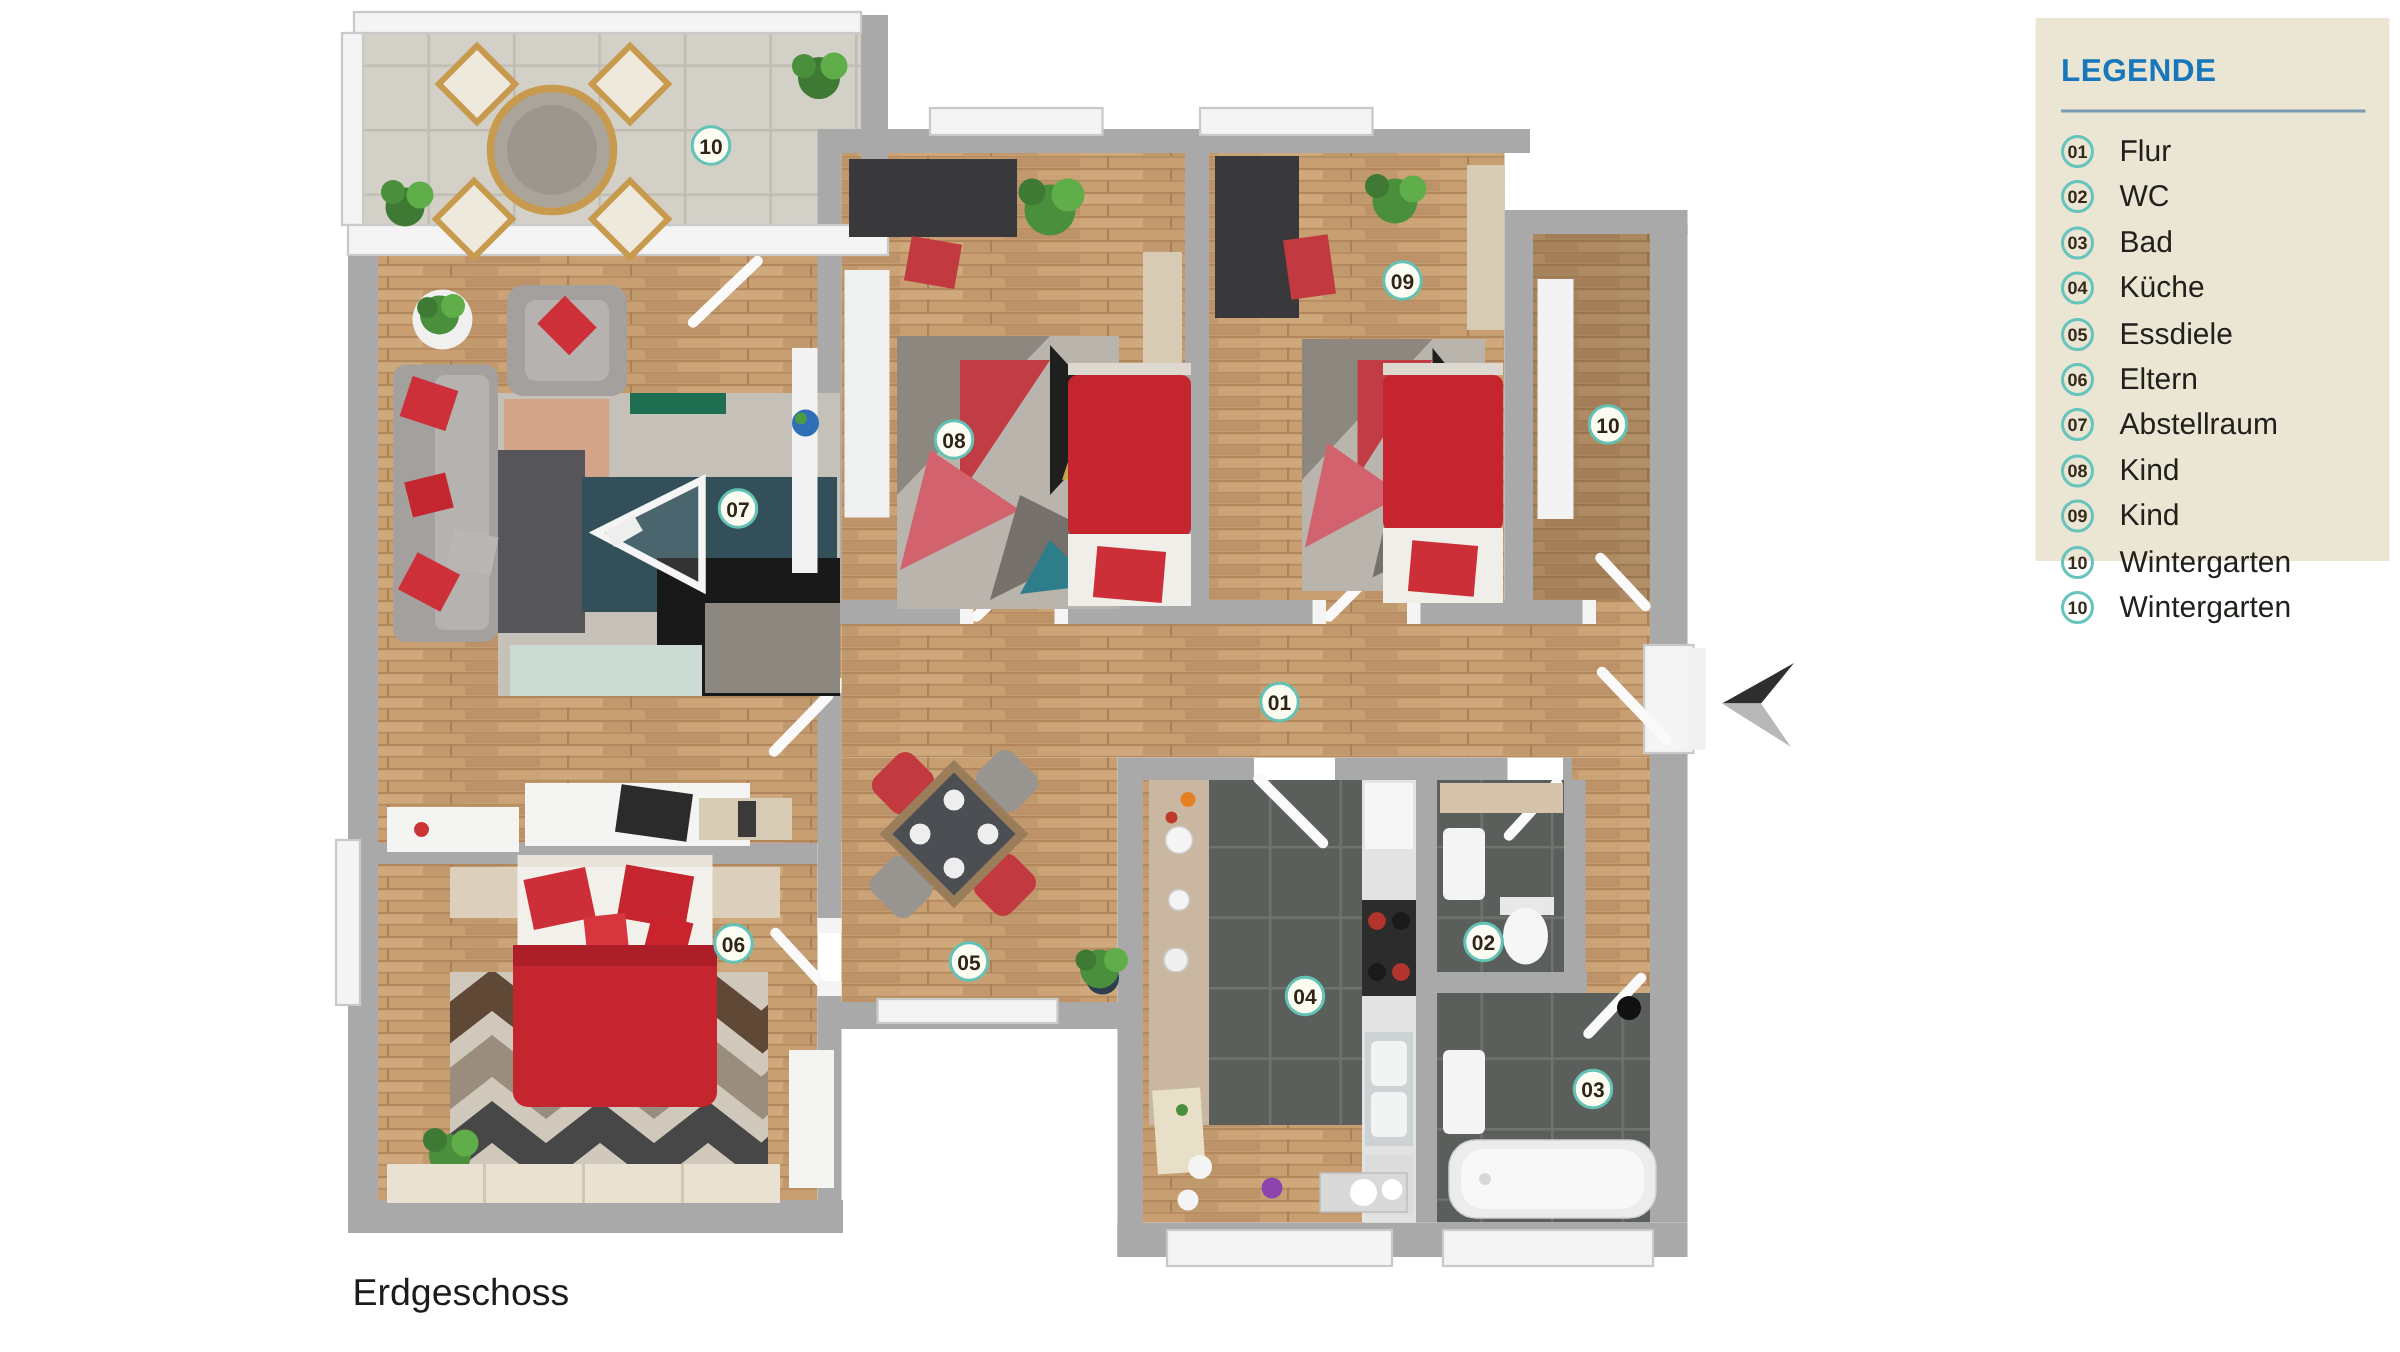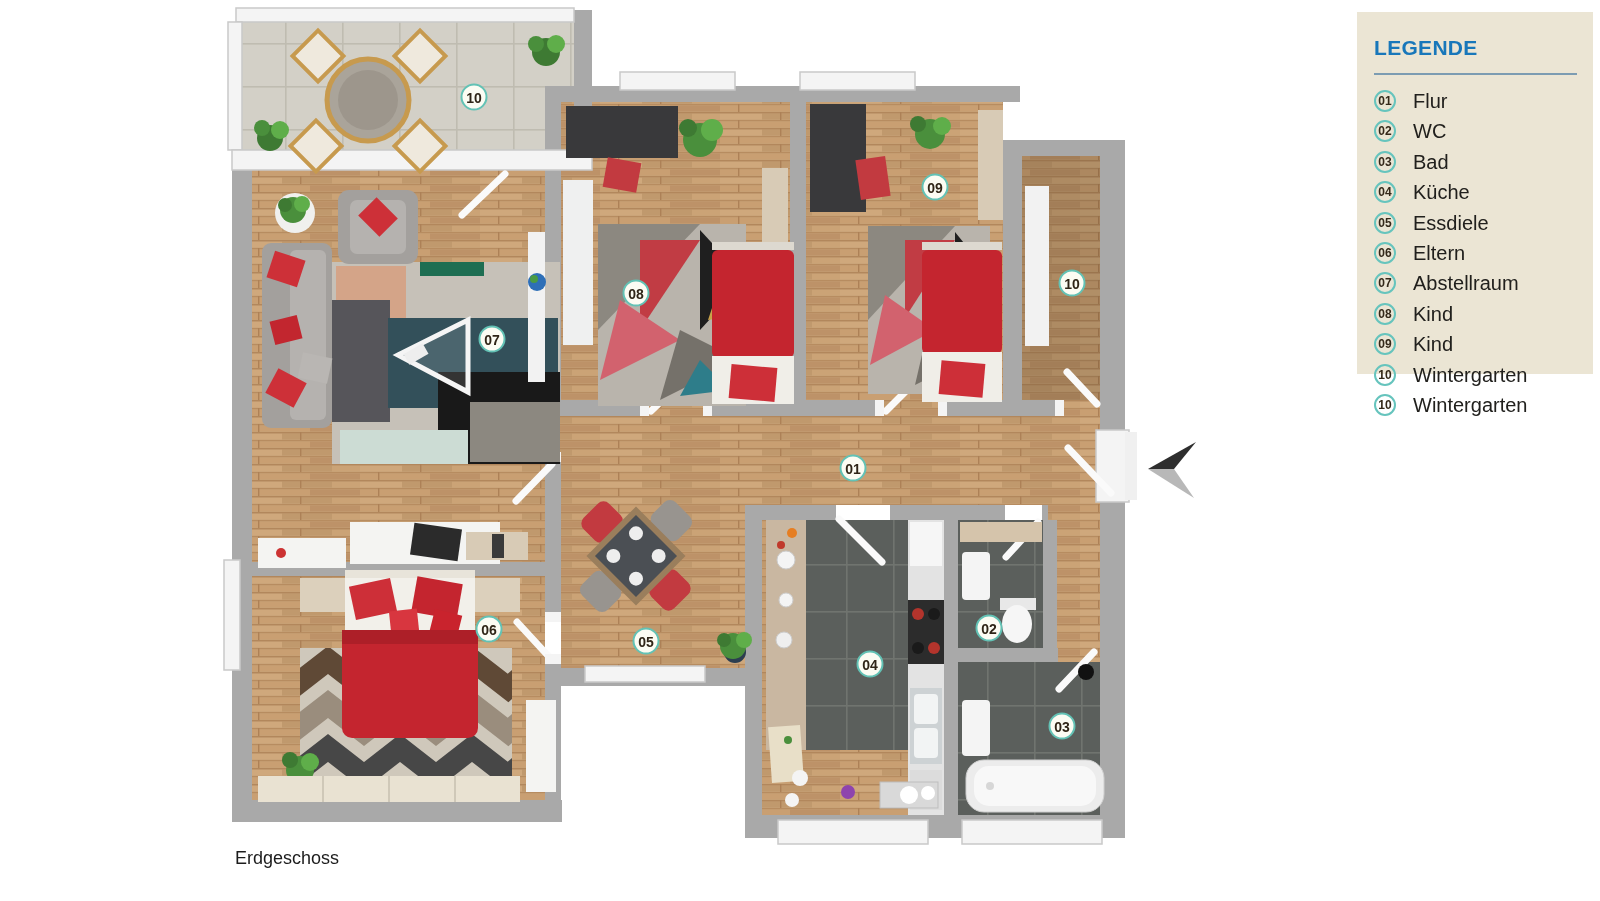--- a/index.html
+++ b/index.html
@@ -20,21 +20,21 @@
   .legend h2{margin:0;font-size:21px;font-weight:bold;color:#1877ba;letter-spacing:.3px;}
   .legend .rule{border:none;border-top:2px solid #7c9cb2;margin:13px 0 0 0;}
   .legend ul{list-style:none;margin:15px 0 0 0;padding:0;display:flex;
              flex-direction:column;gap:8.4px;}
   .legend li{display:flex;align-items:center;gap:17px;font-size:20px;color:#21201d;line-height:22px;}
   .legend .num{flex:0 0 auto;width:22px;height:22px;border-radius:50%;
                border:2px solid #66c4bd;box-sizing:border-box;background:transparent;
                display:flex;align-items:center;justify-content:center;
                font-size:12px;font-weight:bold;color:#34291a;}
 
-  .floor-label{position:absolute;left:235px;top:848px;font-size:18px;color:#1c1c1c;}
+  .floor-label{position:absolute;left:235px;top:848px;font-size:25px;color:#1c1c1c;}
 </style>
 </head>
 <body>
 
 <div class="stage">
 
 <svg class="plan-svg" width="1600" height="901" viewBox="0 0 1600 901">
   <defs>
     <pattern id="wood" width="120" height="16" patternUnits="userSpaceOnUse">
       <rect width="120" height="16" fill="#c6a176"></rect>

